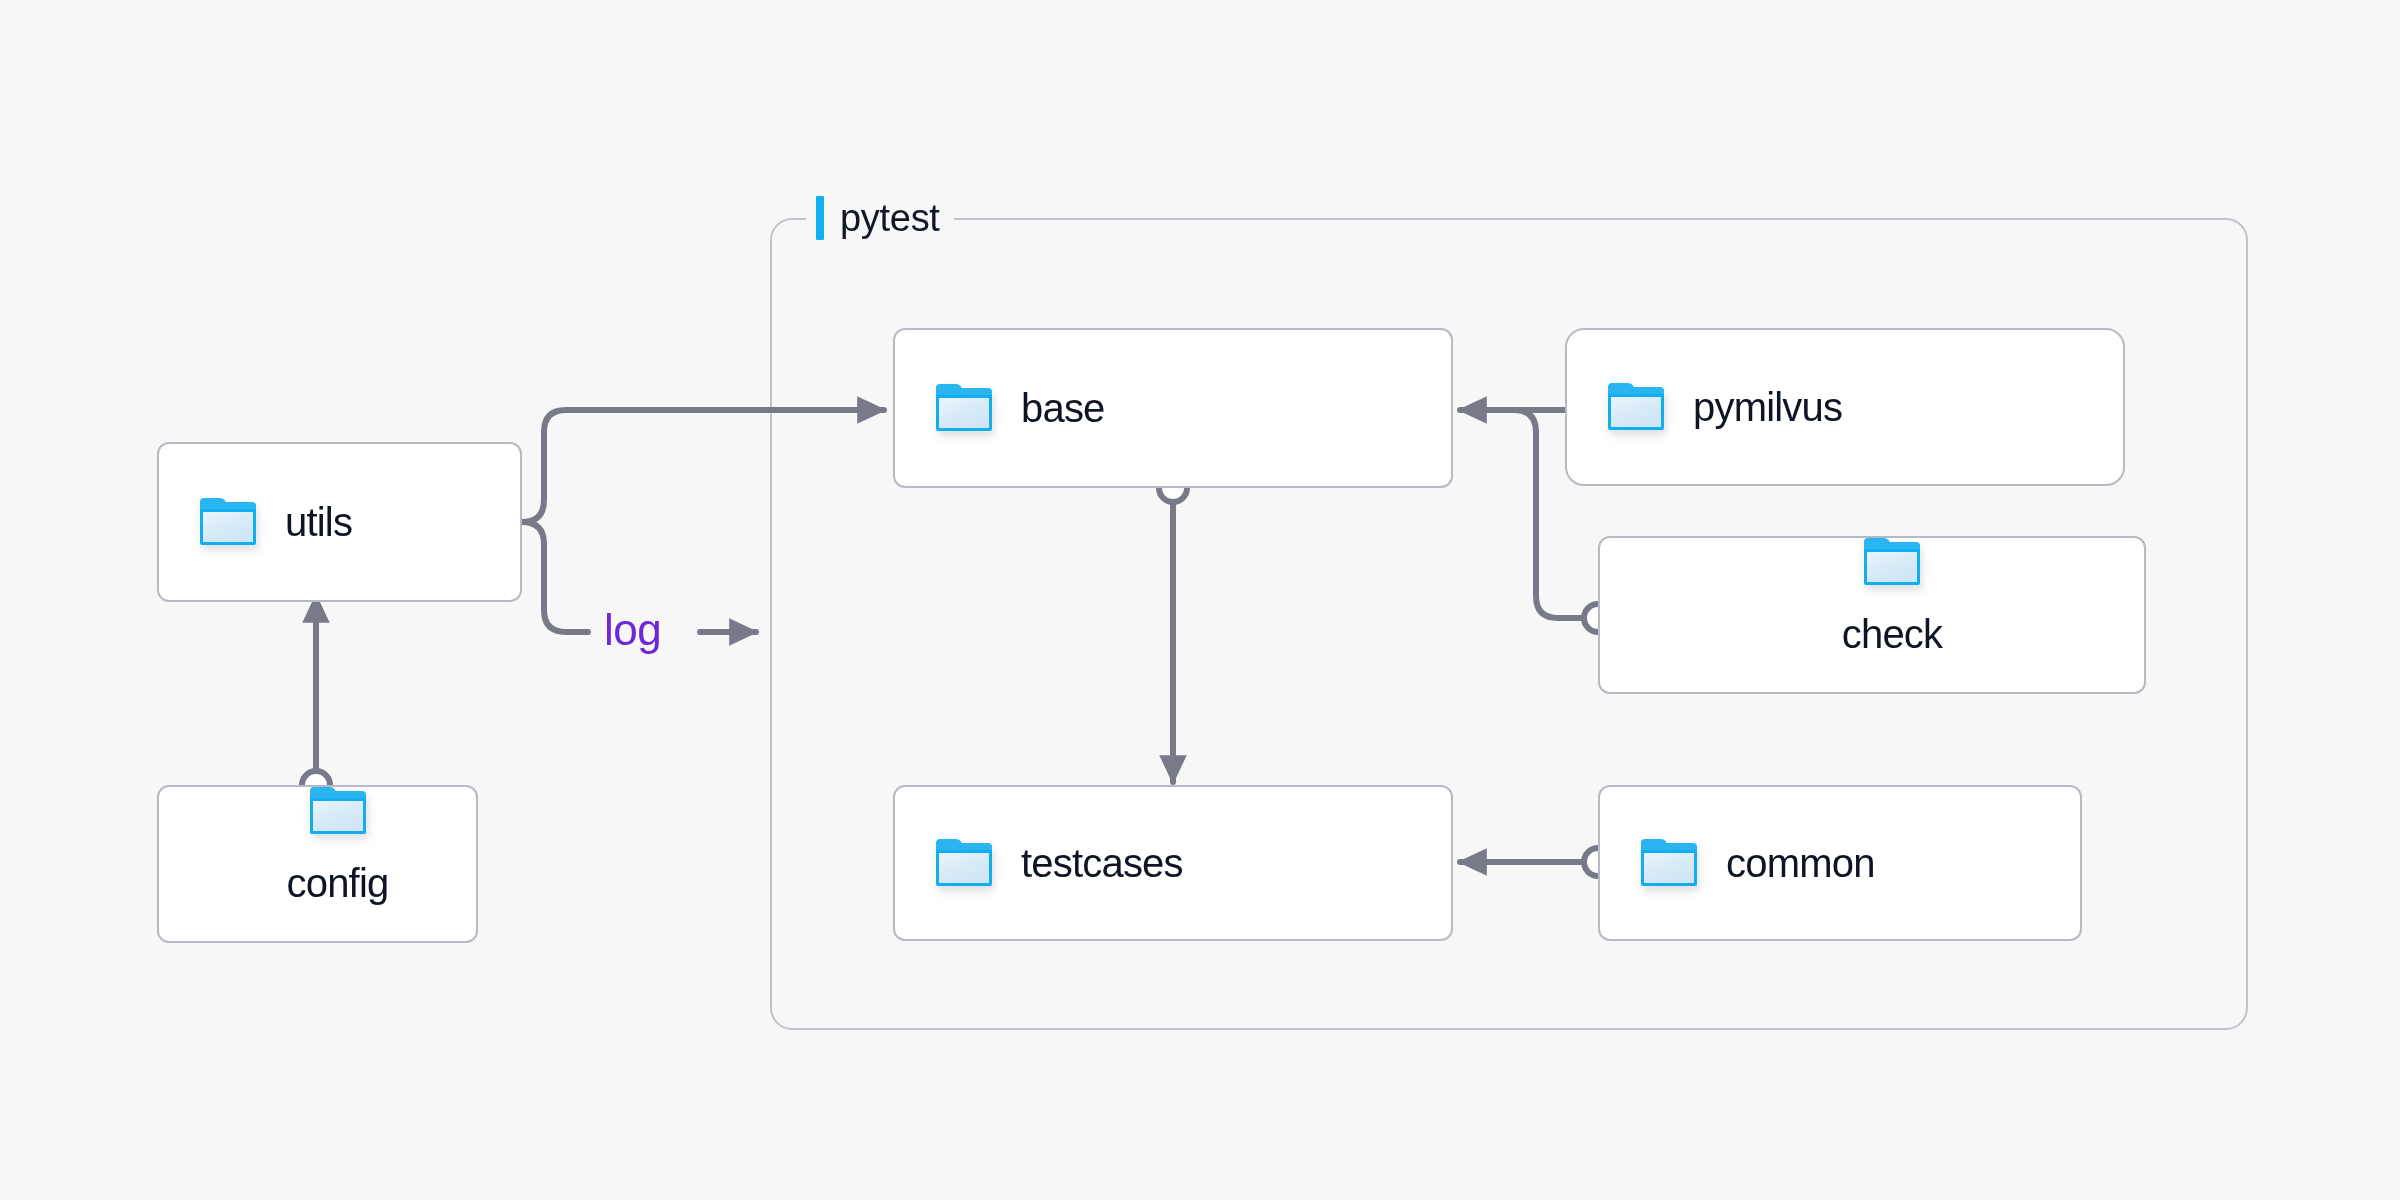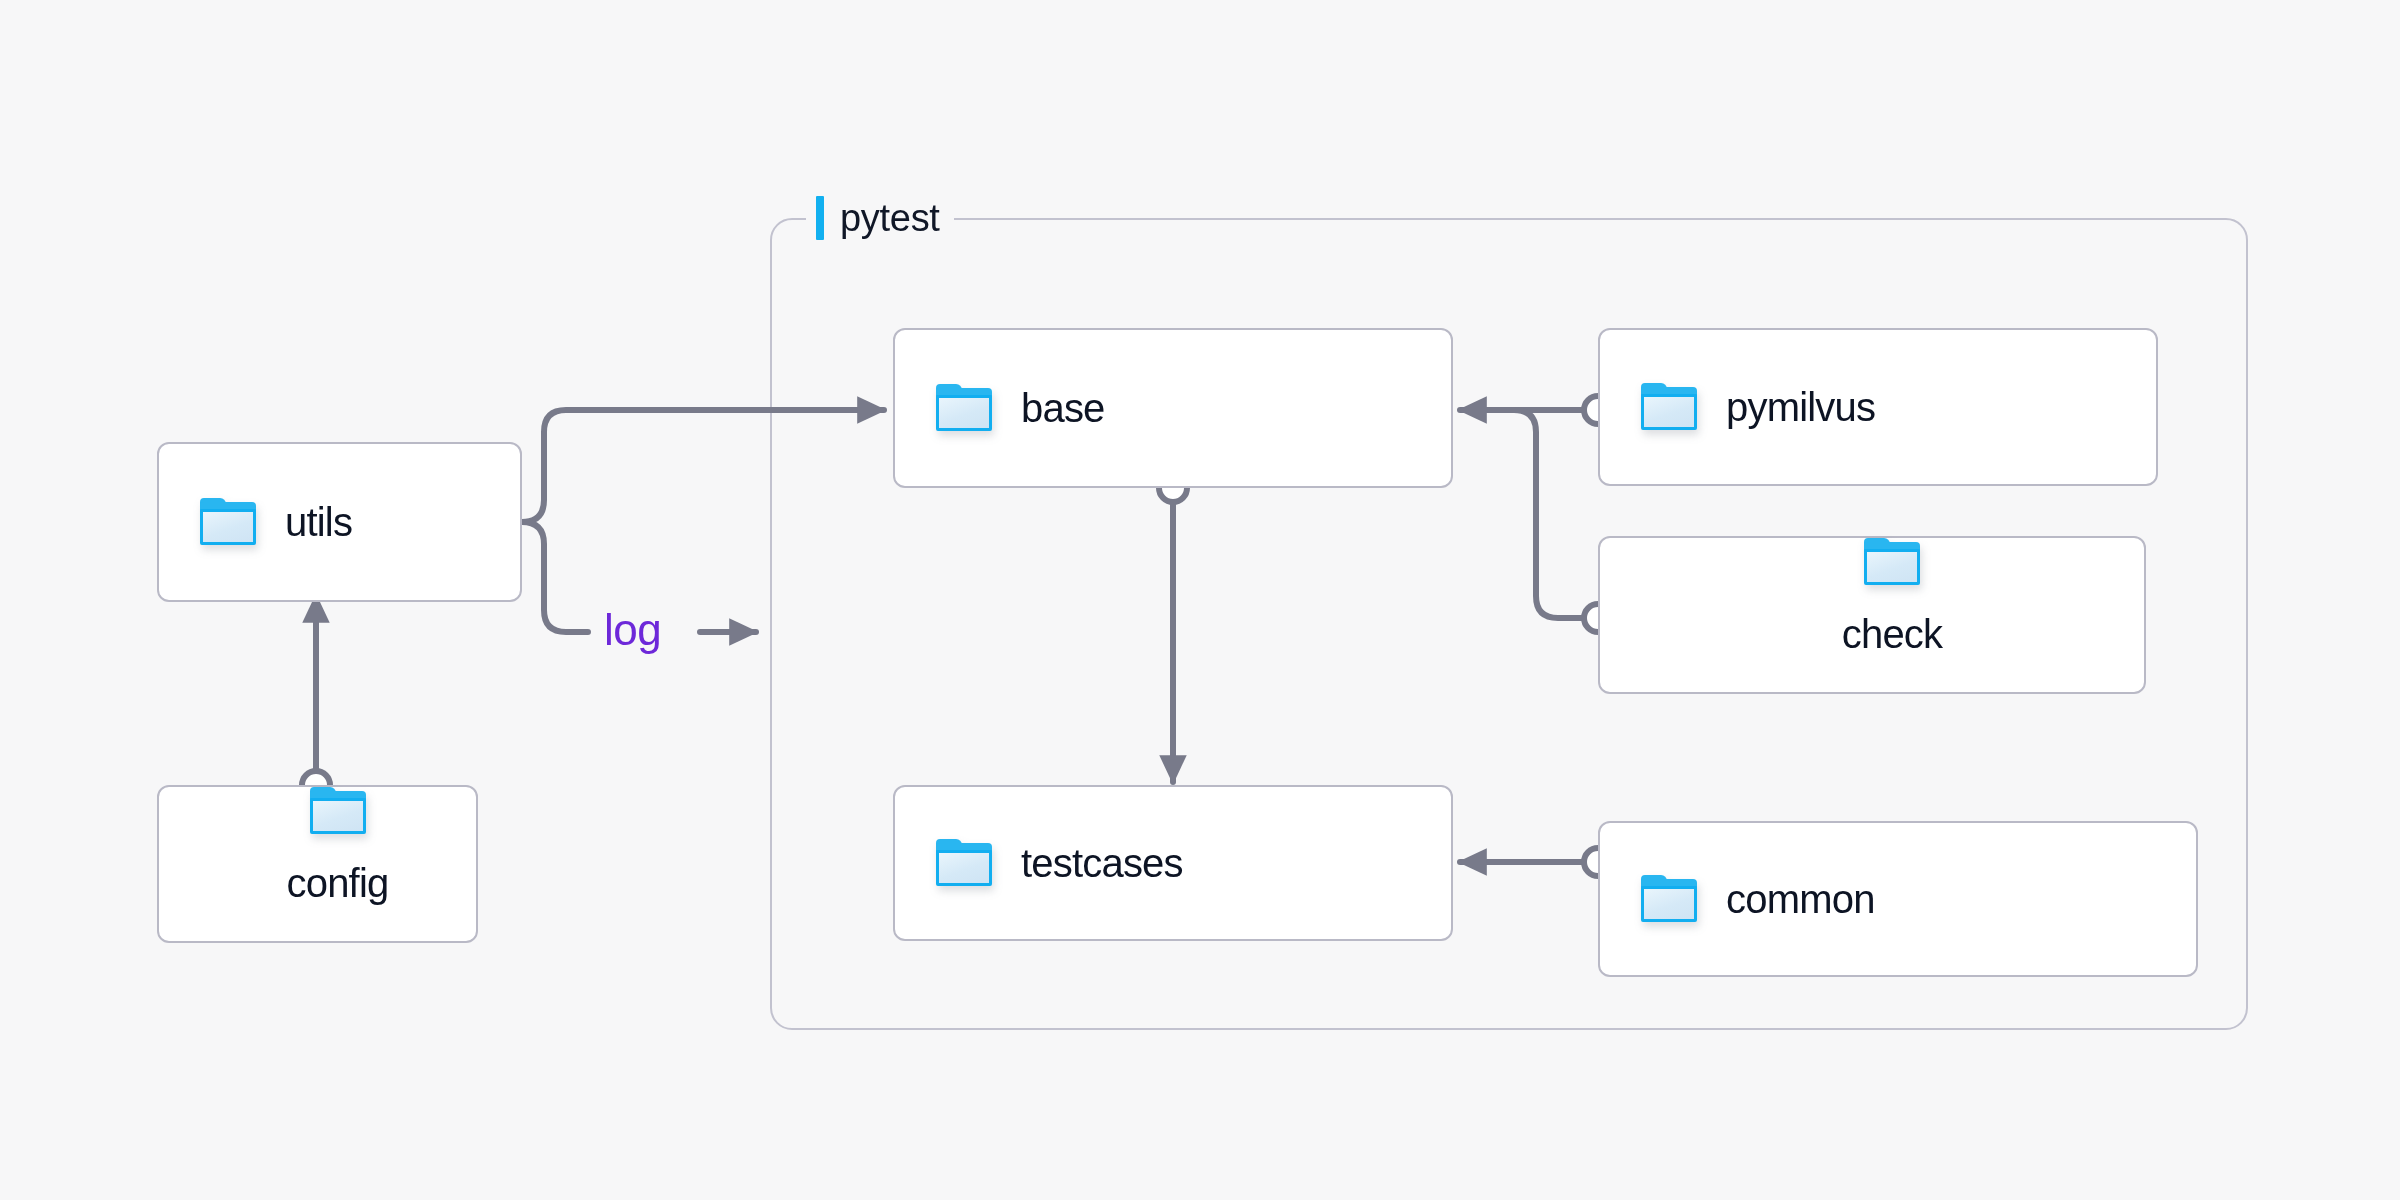--- a/index.html
+++ b/index.html
@@ -208,39 +208,39 @@
 
   <div class="node" style="left:893px; top:785px; width:560px; height:156px;">
     <span class="folder-icon">
       <span class="tab"></span>
         <span class="back"></span>
         <span class="body"></span>
     </span>
     <span class="nlabel">testcases</span>
   </div>
 
-  <div class="node" style="left:1598px; top:328px; width:560px; height:158px;">
+  <div class="node" style="left:1565px; top:328px; width:560px; height:158px;border-radius:19px;">
     <span class="folder-icon">
       <span class="tab"></span>
         <span class="back"></span>
         <span class="body"></span>
     </span>
     <span class="nlabel">pymilvus</span>
   </div>
 
   <div class="node" style="left:1598px; top:536px; width:548px; height:158px;flex-direction:column;">
     <span class="folder-icon">
       <span class="tab"></span>
         <span class="back"></span>
         <span class="body"></span>
     </span>
     <span class="nlabel">check</span>
   </div>
 
-  <div class="node" style="left:1598px; top:785px; width:600px; height:156px;margin-top:36px;">
+  <div class="node" style="left:1598px; top:785px; width:484px; height:156px;">
     <span class="folder-icon">
       <span class="tab"></span>
         <span class="back"></span>
         <span class="body"></span>
     </span>
     <span class="nlabel">common</span>
   </div>
 
   <div class="edge-label" style="left:604px; top:608px;">log</div>
 

